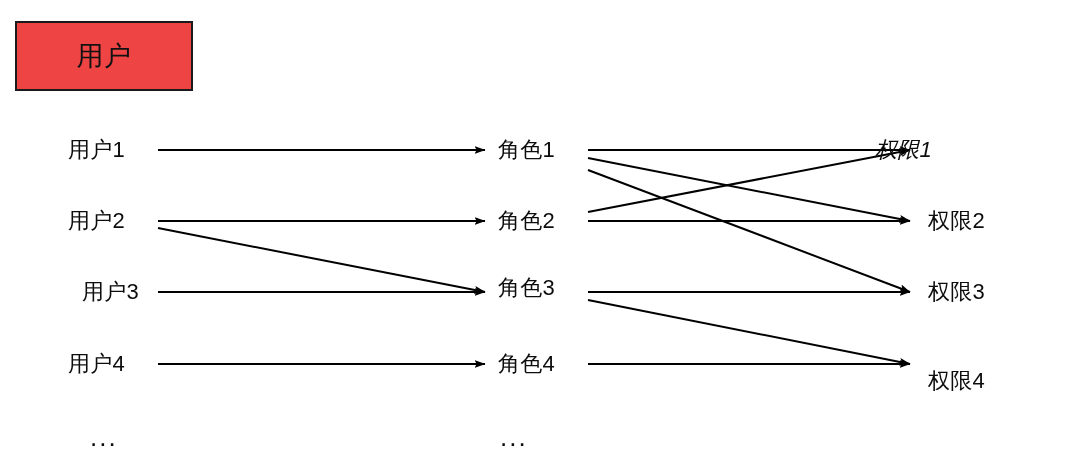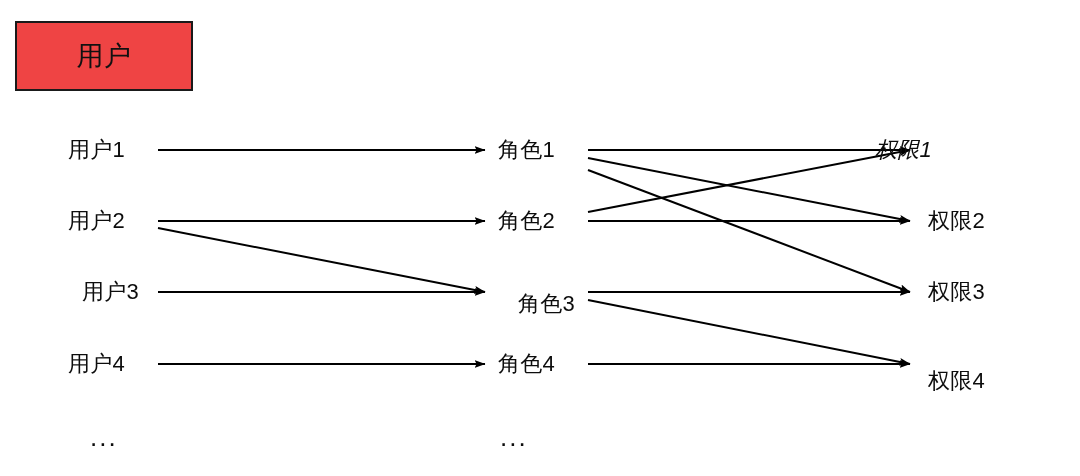--- a/index.html
+++ b/index.html
@@ -105,21 +105,21 @@
     <span class="header-label">用户</span>
   </div>
 
   <div class="node-label" style="left: 68px; top: 150px; transform: translateY(-50%);">用户1</div>
   <div class="node-label" style="left: 68px; top: 221px; transform: translateY(-50%);">用户2</div>
   <div class="node-label" style="left: 68px; top: 292px; transform: translateY(-50%); margin-left: 14px;">用户3</div>
   <div class="node-label" style="left: 68px; top: 364px; transform: translateY(-50%);">用户4</div>
 
   <div class="node-label" style="left: 498px; top: 150px; transform: translateY(-50%);">角色1</div>
   <div class="node-label" style="left: 498px; top: 221px; transform: translateY(-50%);">角色2</div>
-  <div class="node-label" style="left: 498px; top: 304px; transform: translateY(-50%); margin-left: 20px;">角色3</div>
+  <div class="node-label" style="left: 498px; top: 288px; transform: translateY(-50%);">角色3</div>
   <div class="node-label" style="left: 498px; top: 364px; transform: translateY(-50%);">角色4</div>
 
   <div class="node-label" style="left: 875px; top: 150px; transform: translateY(-50%); font-style: italic;">权限1</div>
   <div class="node-label" style="left: 928px; top: 221px; transform: translateY(-50%);">权限2</div>
   <div class="node-label" style="left: 928px; top: 292px; transform: translateY(-50%);">权限3</div>
   <div class="node-label" style="left: 928px; top: 381px; transform: translateY(-50%);">权限4</div>
 
   <div class="ellipsis" style="left: 90px; top: 437px; transform: translateY(-50%);">...</div>
   <div class="ellipsis" style="left: 500px; top: 437px; transform: translateY(-50%);">...</div>
 

